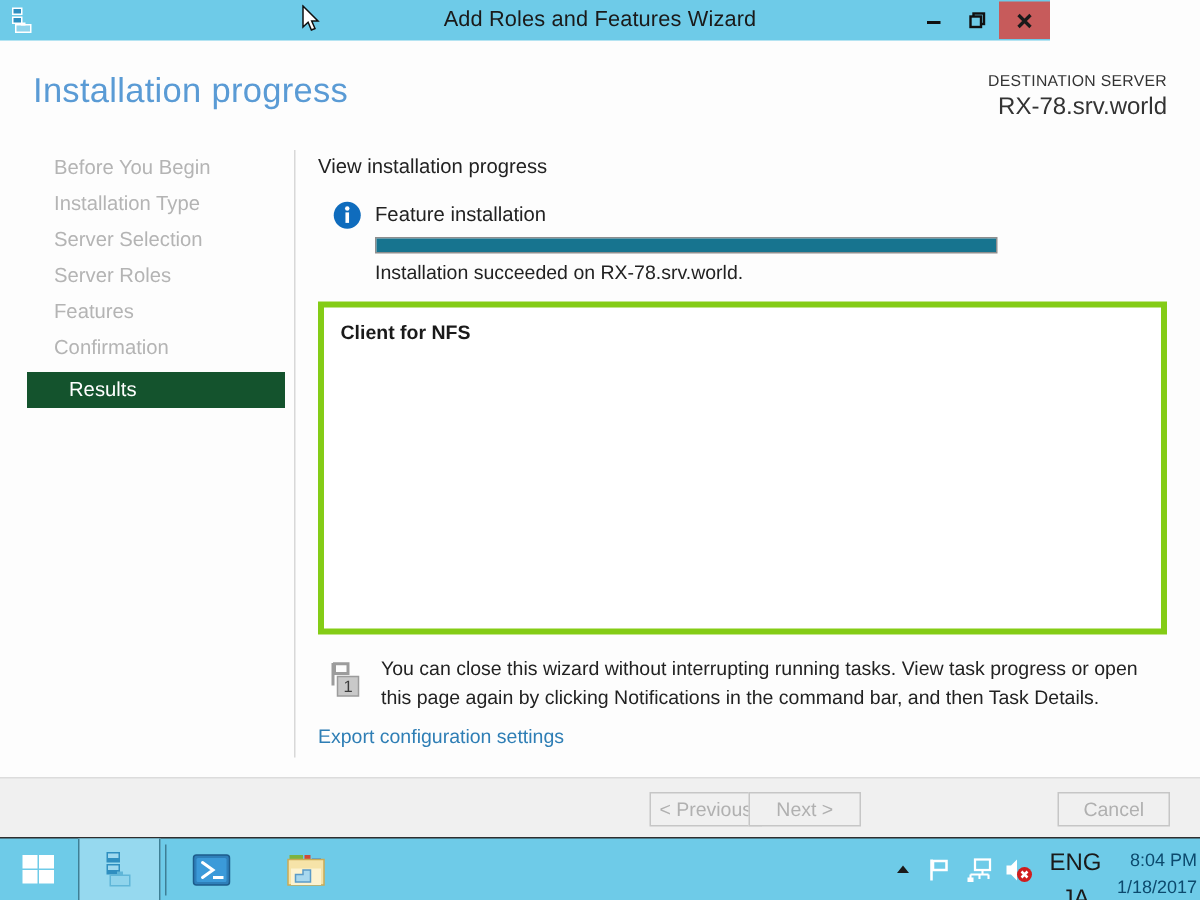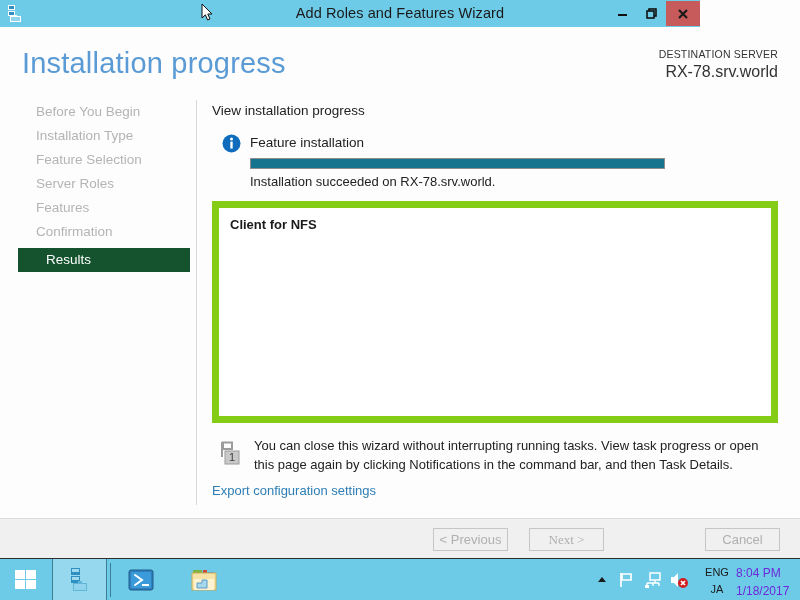--- a/index.html
+++ b/index.html
@@ -67,21 +67,21 @@
     right: 0px;
     width: 34px;
     background: #c75b5b;
   }
   .winbtn svg { display:block; }
 
   
   #page-title {
     position: absolute;
     left: 22px; top: 47px;
-    font-size: 29px;
+    font-size: 23px;
     color: #5a9bd5;
     font-weight: 400;
     letter-spacing: 0.2px;
   }
   #dest-block {
     position: absolute;
     right: 22px; top: 47px;
     text-align: right;
     line-height: 1.35;
   }
@@ -167,21 +167,21 @@
     left: 38px; top: 74px;
     font-size: 13px;
     color: #222222;
   }
   #results-box {
     position: absolute;
     left: 0px; top: 101px;
     width: 566px;
     height: 222px;
     background: #ffffff;
-    border: 7px solid #84cc16;
+    border: 4px solid #84cc16;
     box-sizing: border-box;
     overflow: hidden;
   }
   .result-row {
     font-size: 13px;
     font-weight: bold;
     color: #1a1a1a;
     padding: 9px 0 0 11px;
   }
   #notice {
@@ -228,21 +228,21 @@
     font-family: "Liberation Sans", sans-serif;
     font-size: 13px;
     background: #f0f0f0;
     border: 1px solid #c6c6c6;
     color: #b0b0b0;
     padding: 0;
     cursor: default;
     box-sizing: border-box;
   }
   #btn-previous { right: 292px; }
-  #btn-next     { right: 196px; font-family: Liberation Serif, serif; }
+  #btn-next     { right: 226px; }
   #btn-close-dlg{
     right: 109px;
     border: 2px solid #5a5a5a;
     background: #dcdcdc;
     color: #101010;
     margin-top: 40px;
   }
   #btn-cancel   { right: 20px; margin-left: 32px; }
 
   
@@ -287,30 +287,30 @@
     cursor: default;
   }
   #tray-chevron { right: 188px; width: 20px; }
   #tray-flag    { right: 162px; width: 22px; }
   #tray-network { right: 136px; width: 22px; }
   #tray-volume  { right: 110px; width: 22px; }
   #tray-lang {
     position: absolute; right: 62px; top: 0;
     width: 42px; height: 41px;
     text-align: center;
-    font-size: 11px; color: #1a1a1a;
+    font-size: 16px; color: #1a1a1a;
     line-height: 1.5;
     padding-top: 5px;
     box-sizing: border-box;
   }
   #tray-clock {
     position: absolute; right: 2px; top: 0;
     width: 62px; height: 41px;
-    text-align: left;
-    font-size: 12px; color: #6d28d9;
+    text-align: right;
+    font-size: 12px; color: #0c4a6e;
     line-height: 1.5;
     padding-top: 5px;
     box-sizing: border-box;
     margin-left: 36px;
   }
 
   
   #cursor {
     position: absolute;
     left: 201px; top: 3px;
@@ -357,21 +357,21 @@
 
   <div id="page-title">Installation progress</div>
   <div id="dest-block">
     <div id="dest-label">DESTINATION SERVER</div>
     <div id="dest-server">RX-78.srv.world</div>
   </div>
 
   <div id="sidebar">
     <div class="nav-item" style="top:0px">Before You Begin</div>
     <div class="nav-item" style="top:24px">Installation Type</div>
-    <div class="nav-item" style="top:48px">Feature Selection</div>
+    <div class="nav-item" style="top:48px">Server Selection</div>
     <div class="nav-item" style="top:72px">Server Roles</div>
     <div class="nav-item" style="top:96px">Features</div>
     <div class="nav-item" style="top:120px">Confirmation</div>
     <div class="nav-item active" style="top:148px">Results</div>
   </div>
   <div id="sidebar-divider"></div>
 
   <div id="main">
 
     <div id="view-progress-label">View installation progress</div>

